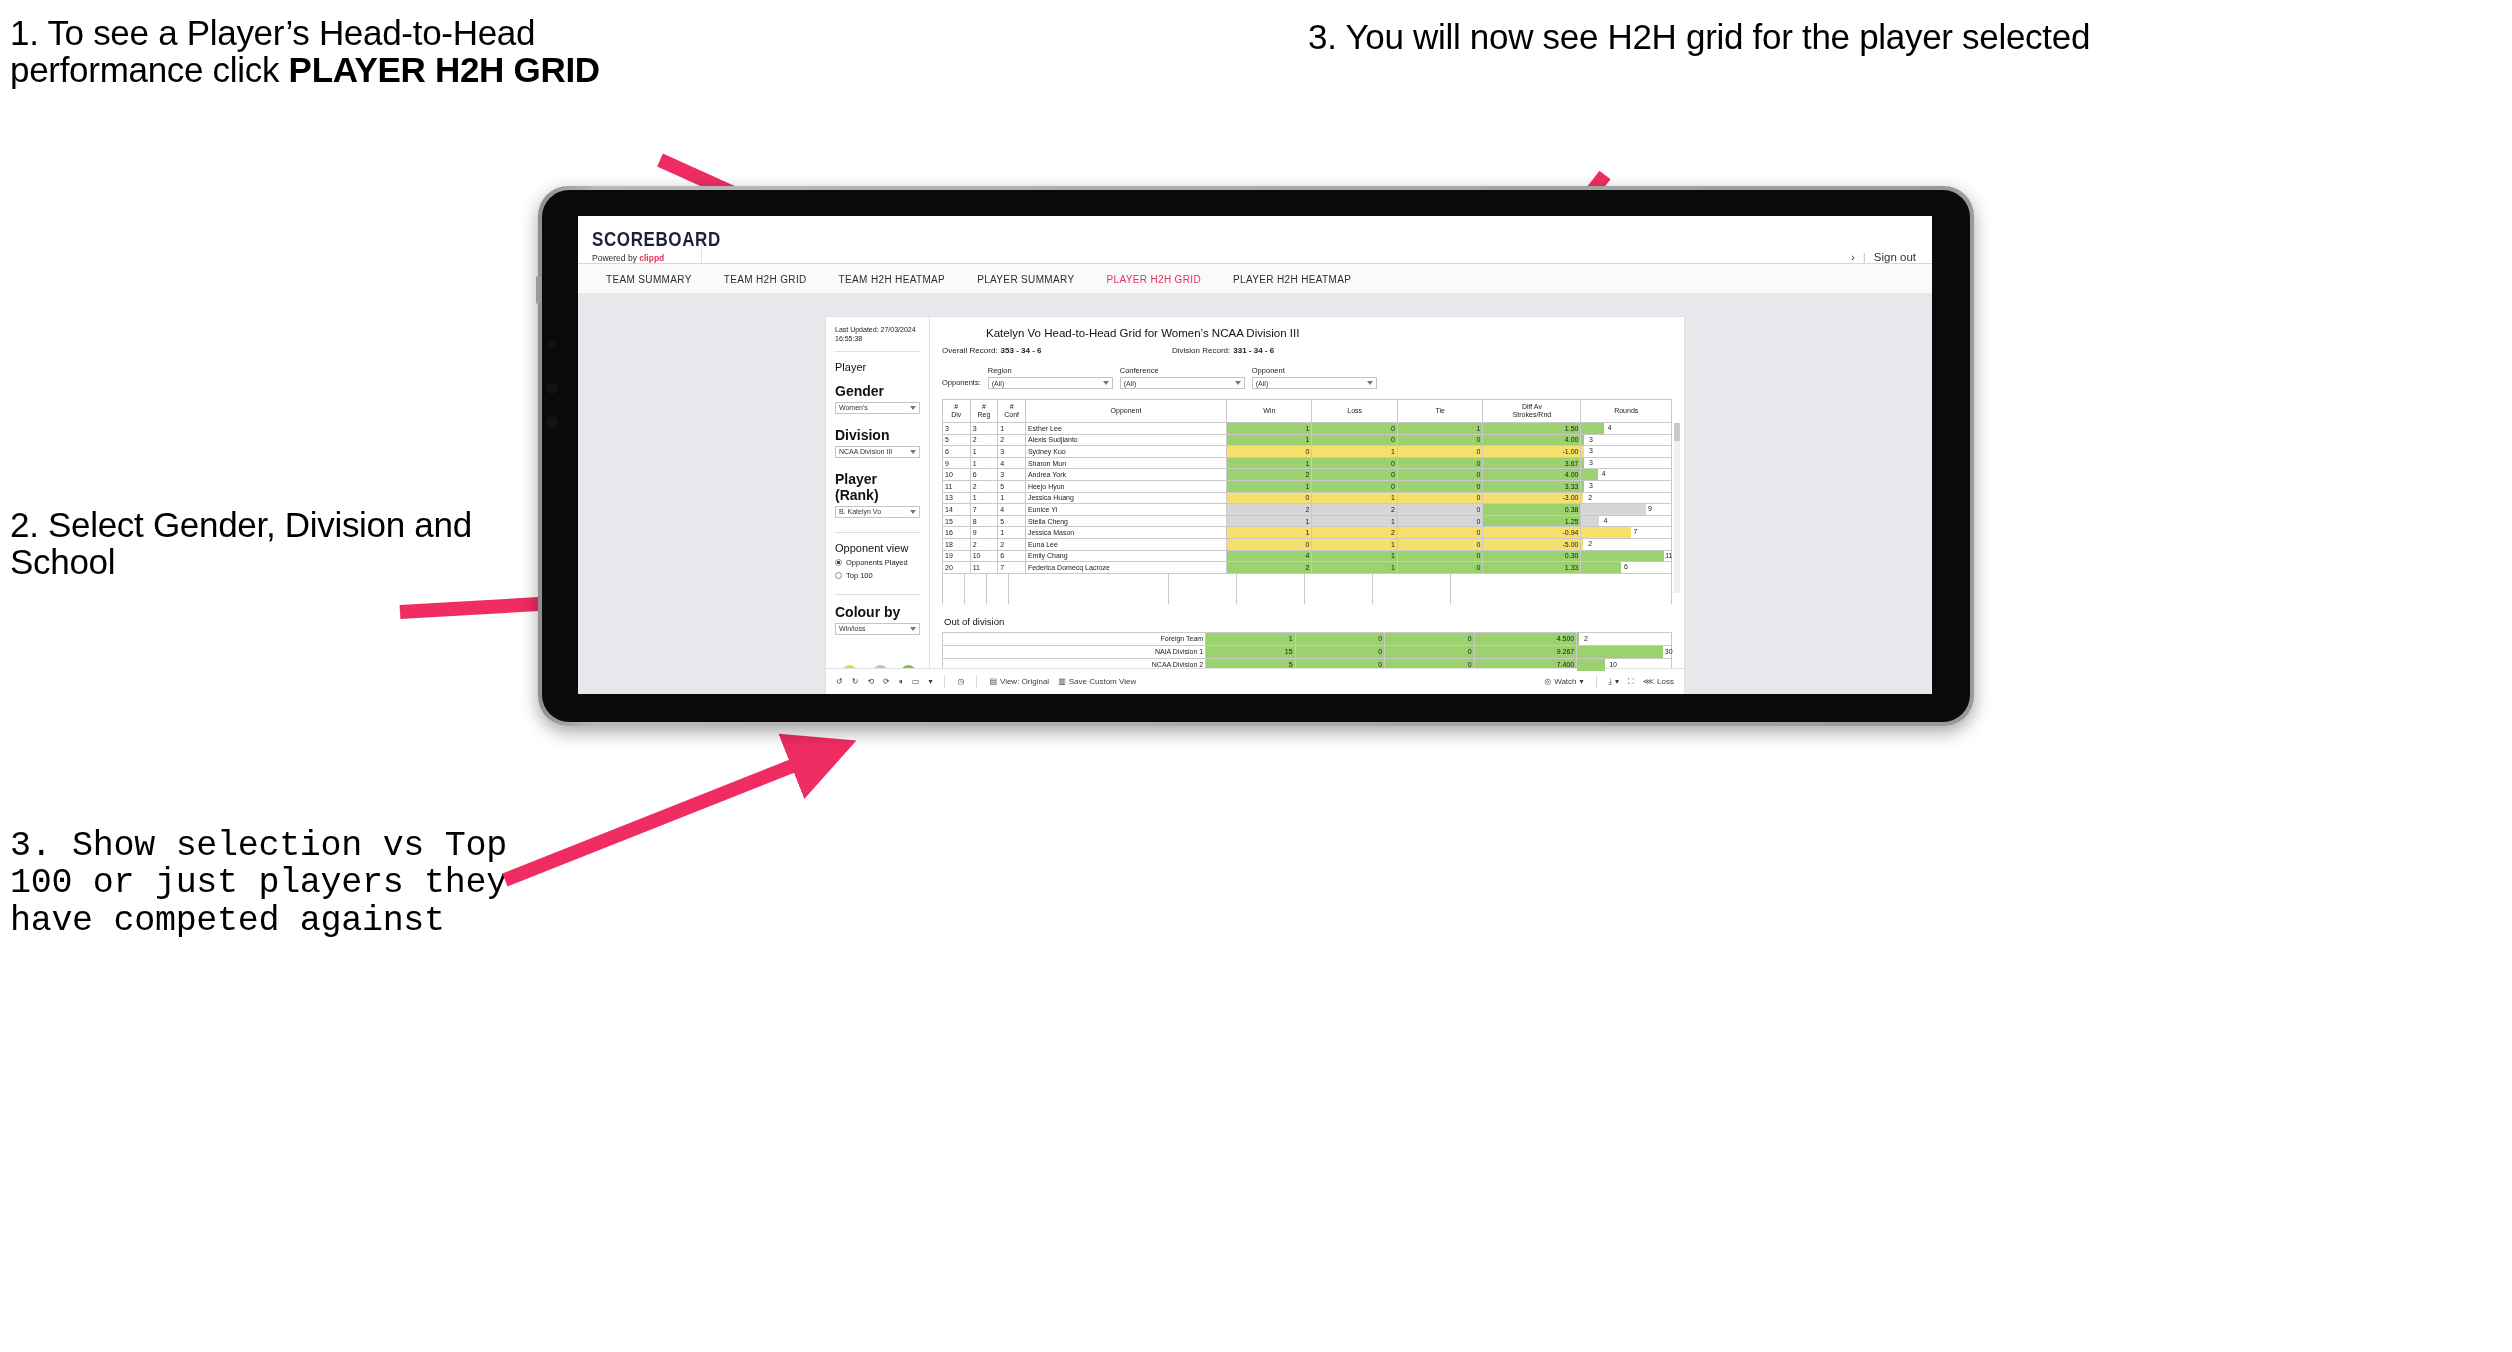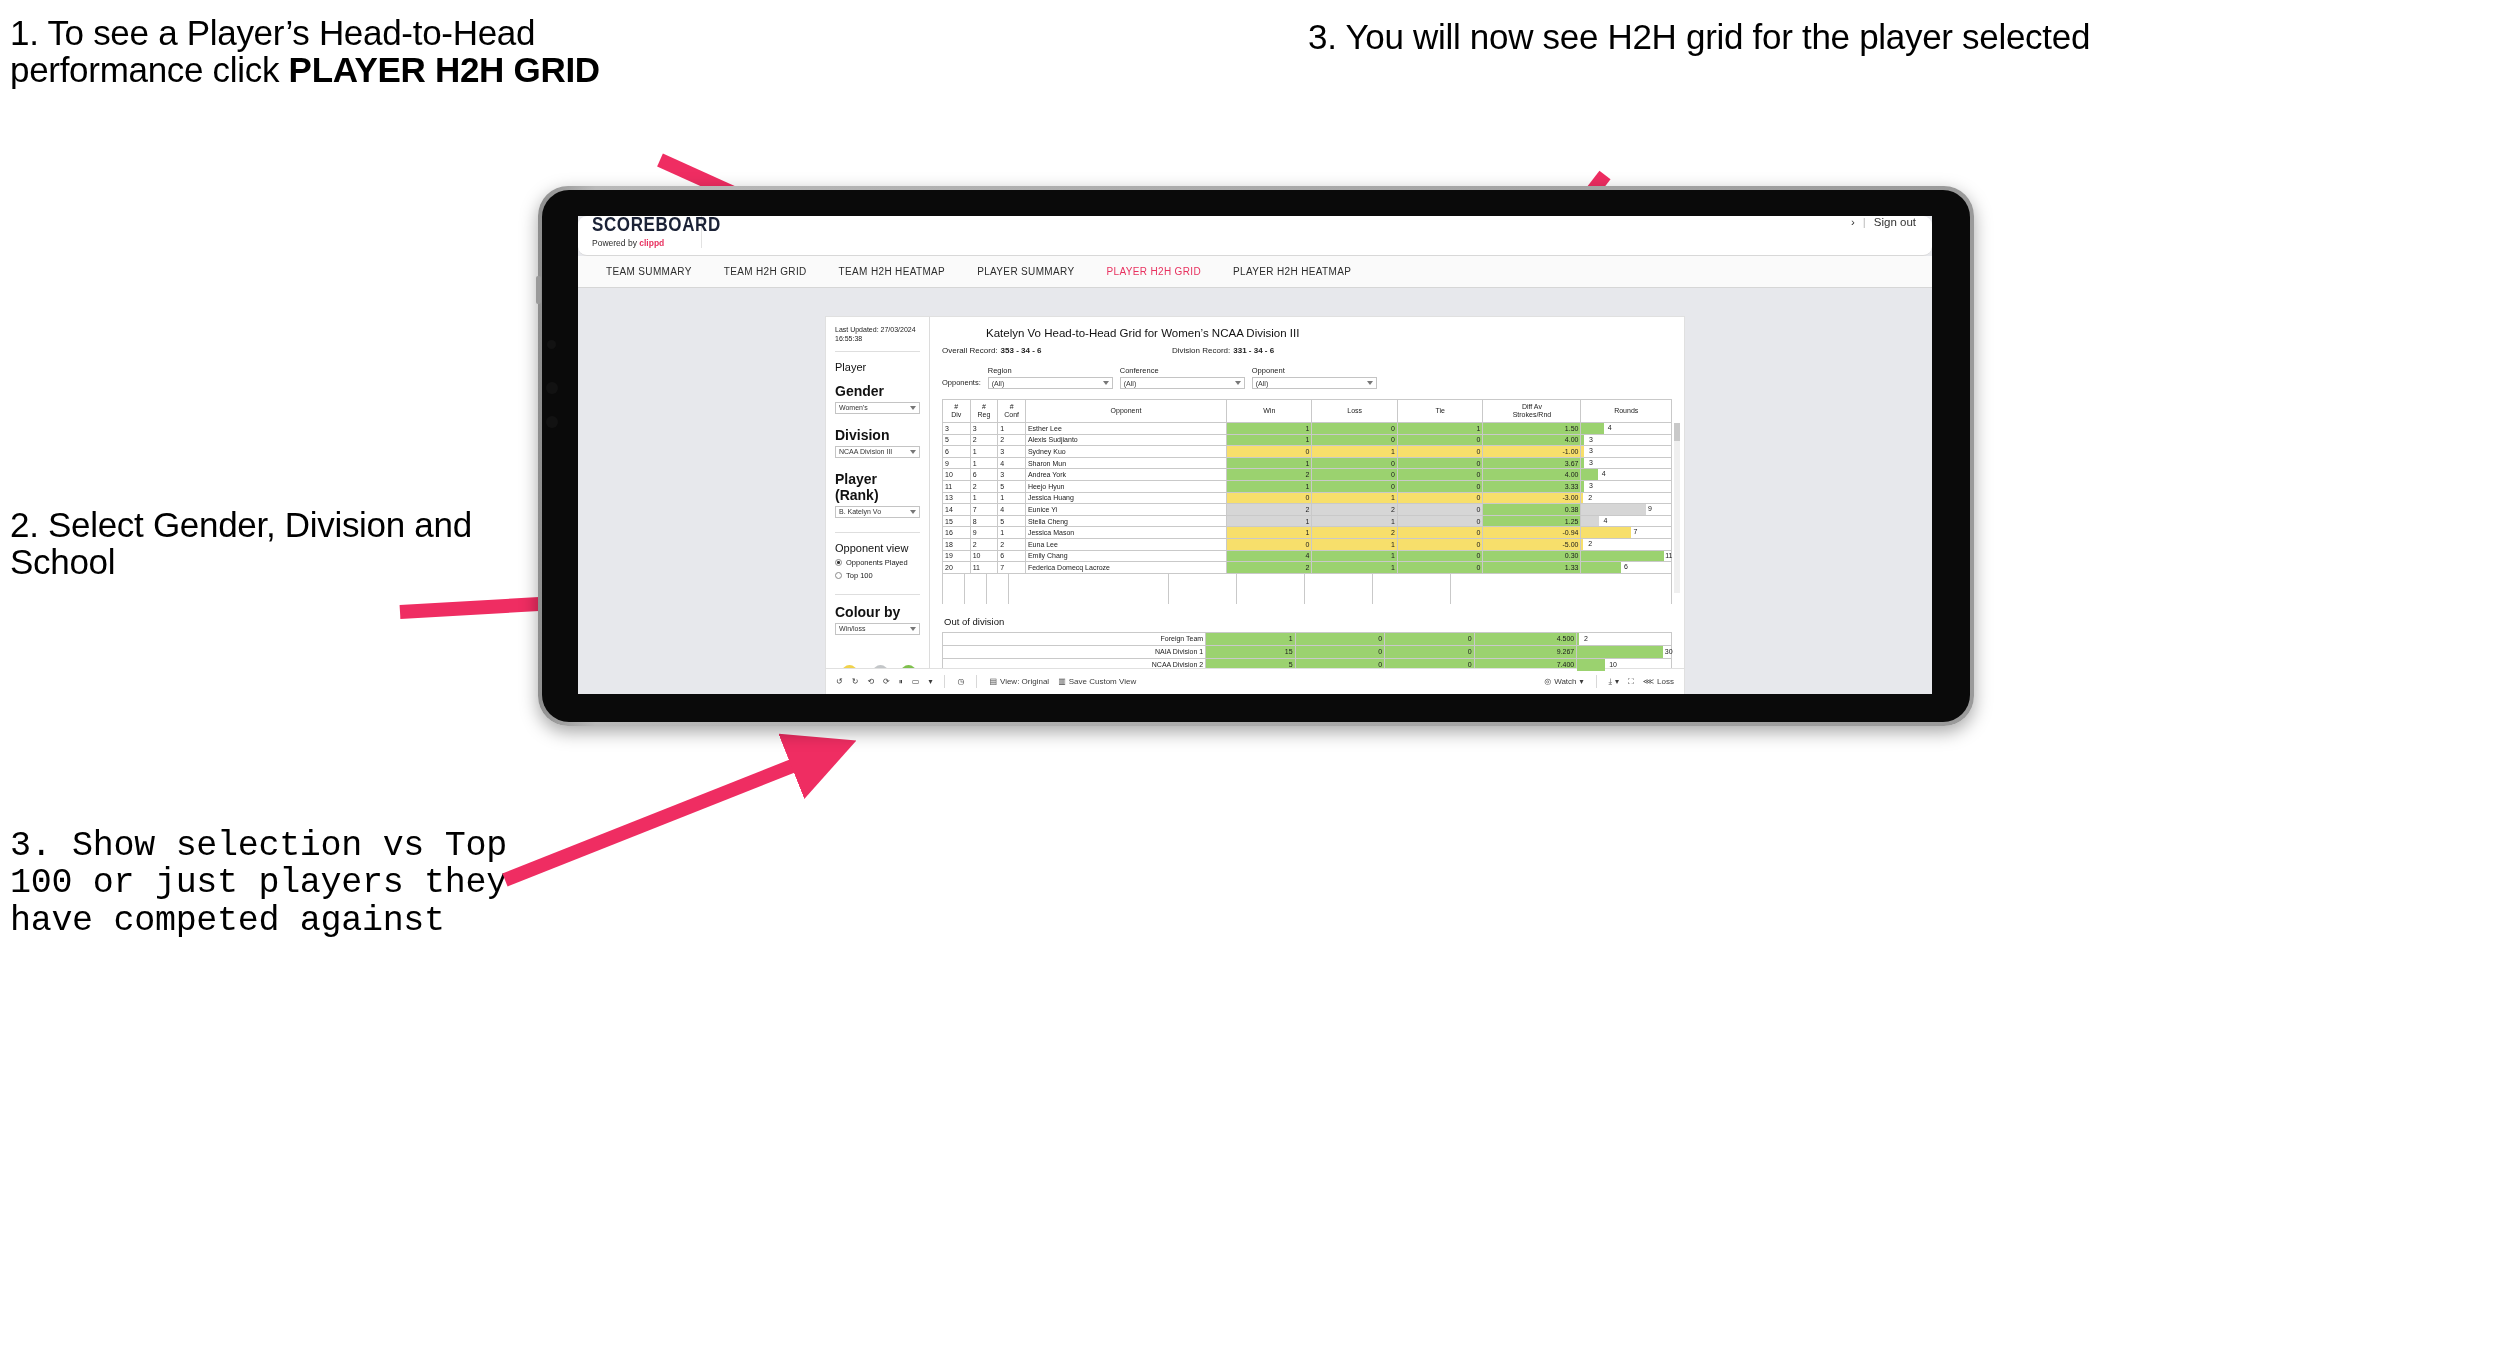--- a/index.html
+++ b/index.html
@@ -58,26 +58,25 @@
   
   #screen {
     width: 100%; height: 100%;
     background: #e7e8ec;
     overflow: hidden;
     position: relative;
   }
 
   
   #appbar {
-    height: 40px;
+    height: 48px;
     background: #ffffff;
     display: flex;
-    align-items: flex-start;
+    align-items: flex-end;
     border-bottom: 1px solid #d8d8d8;
-    border-radius: 9px;
   }
   #brand {
     width: 124px;
     display: flex; flex-direction: column; justify-content: center;
     padding-left: 14px;
     border-right: 1px solid #e2e2e2;
   }
   #brand-title {
     font-family: "Liberation Sans", sans-serif;
     font-weight: bold;

